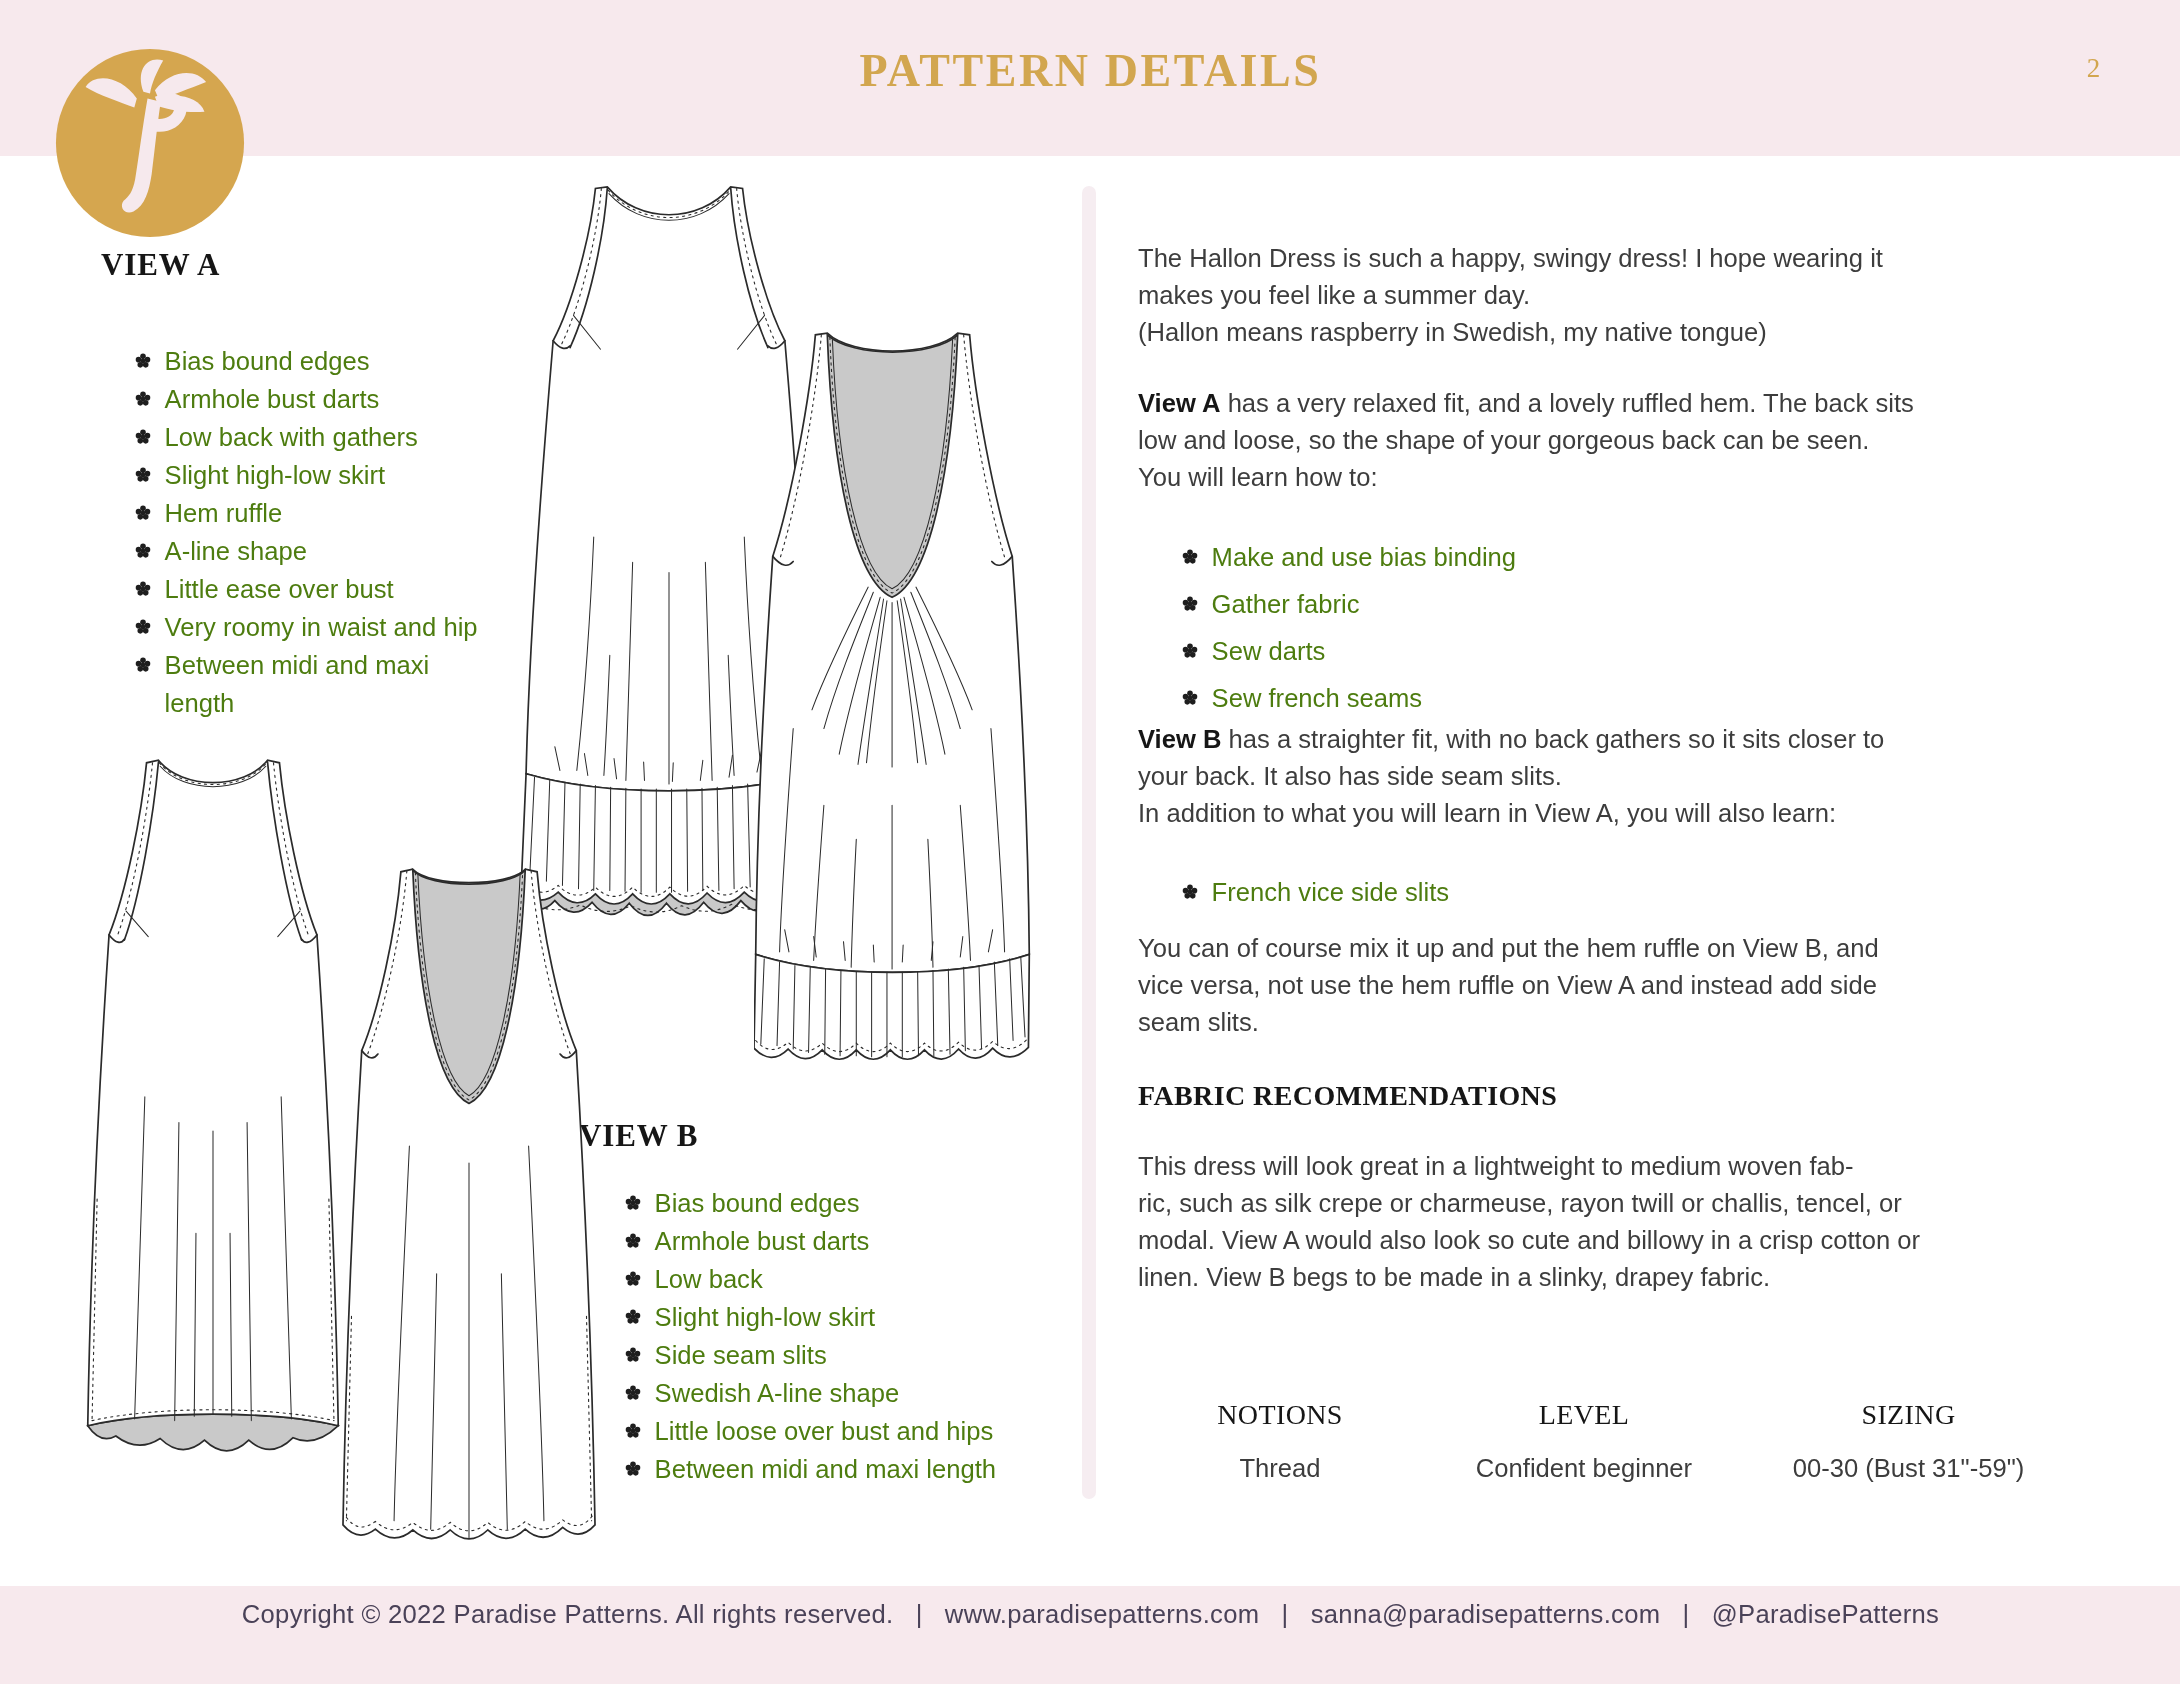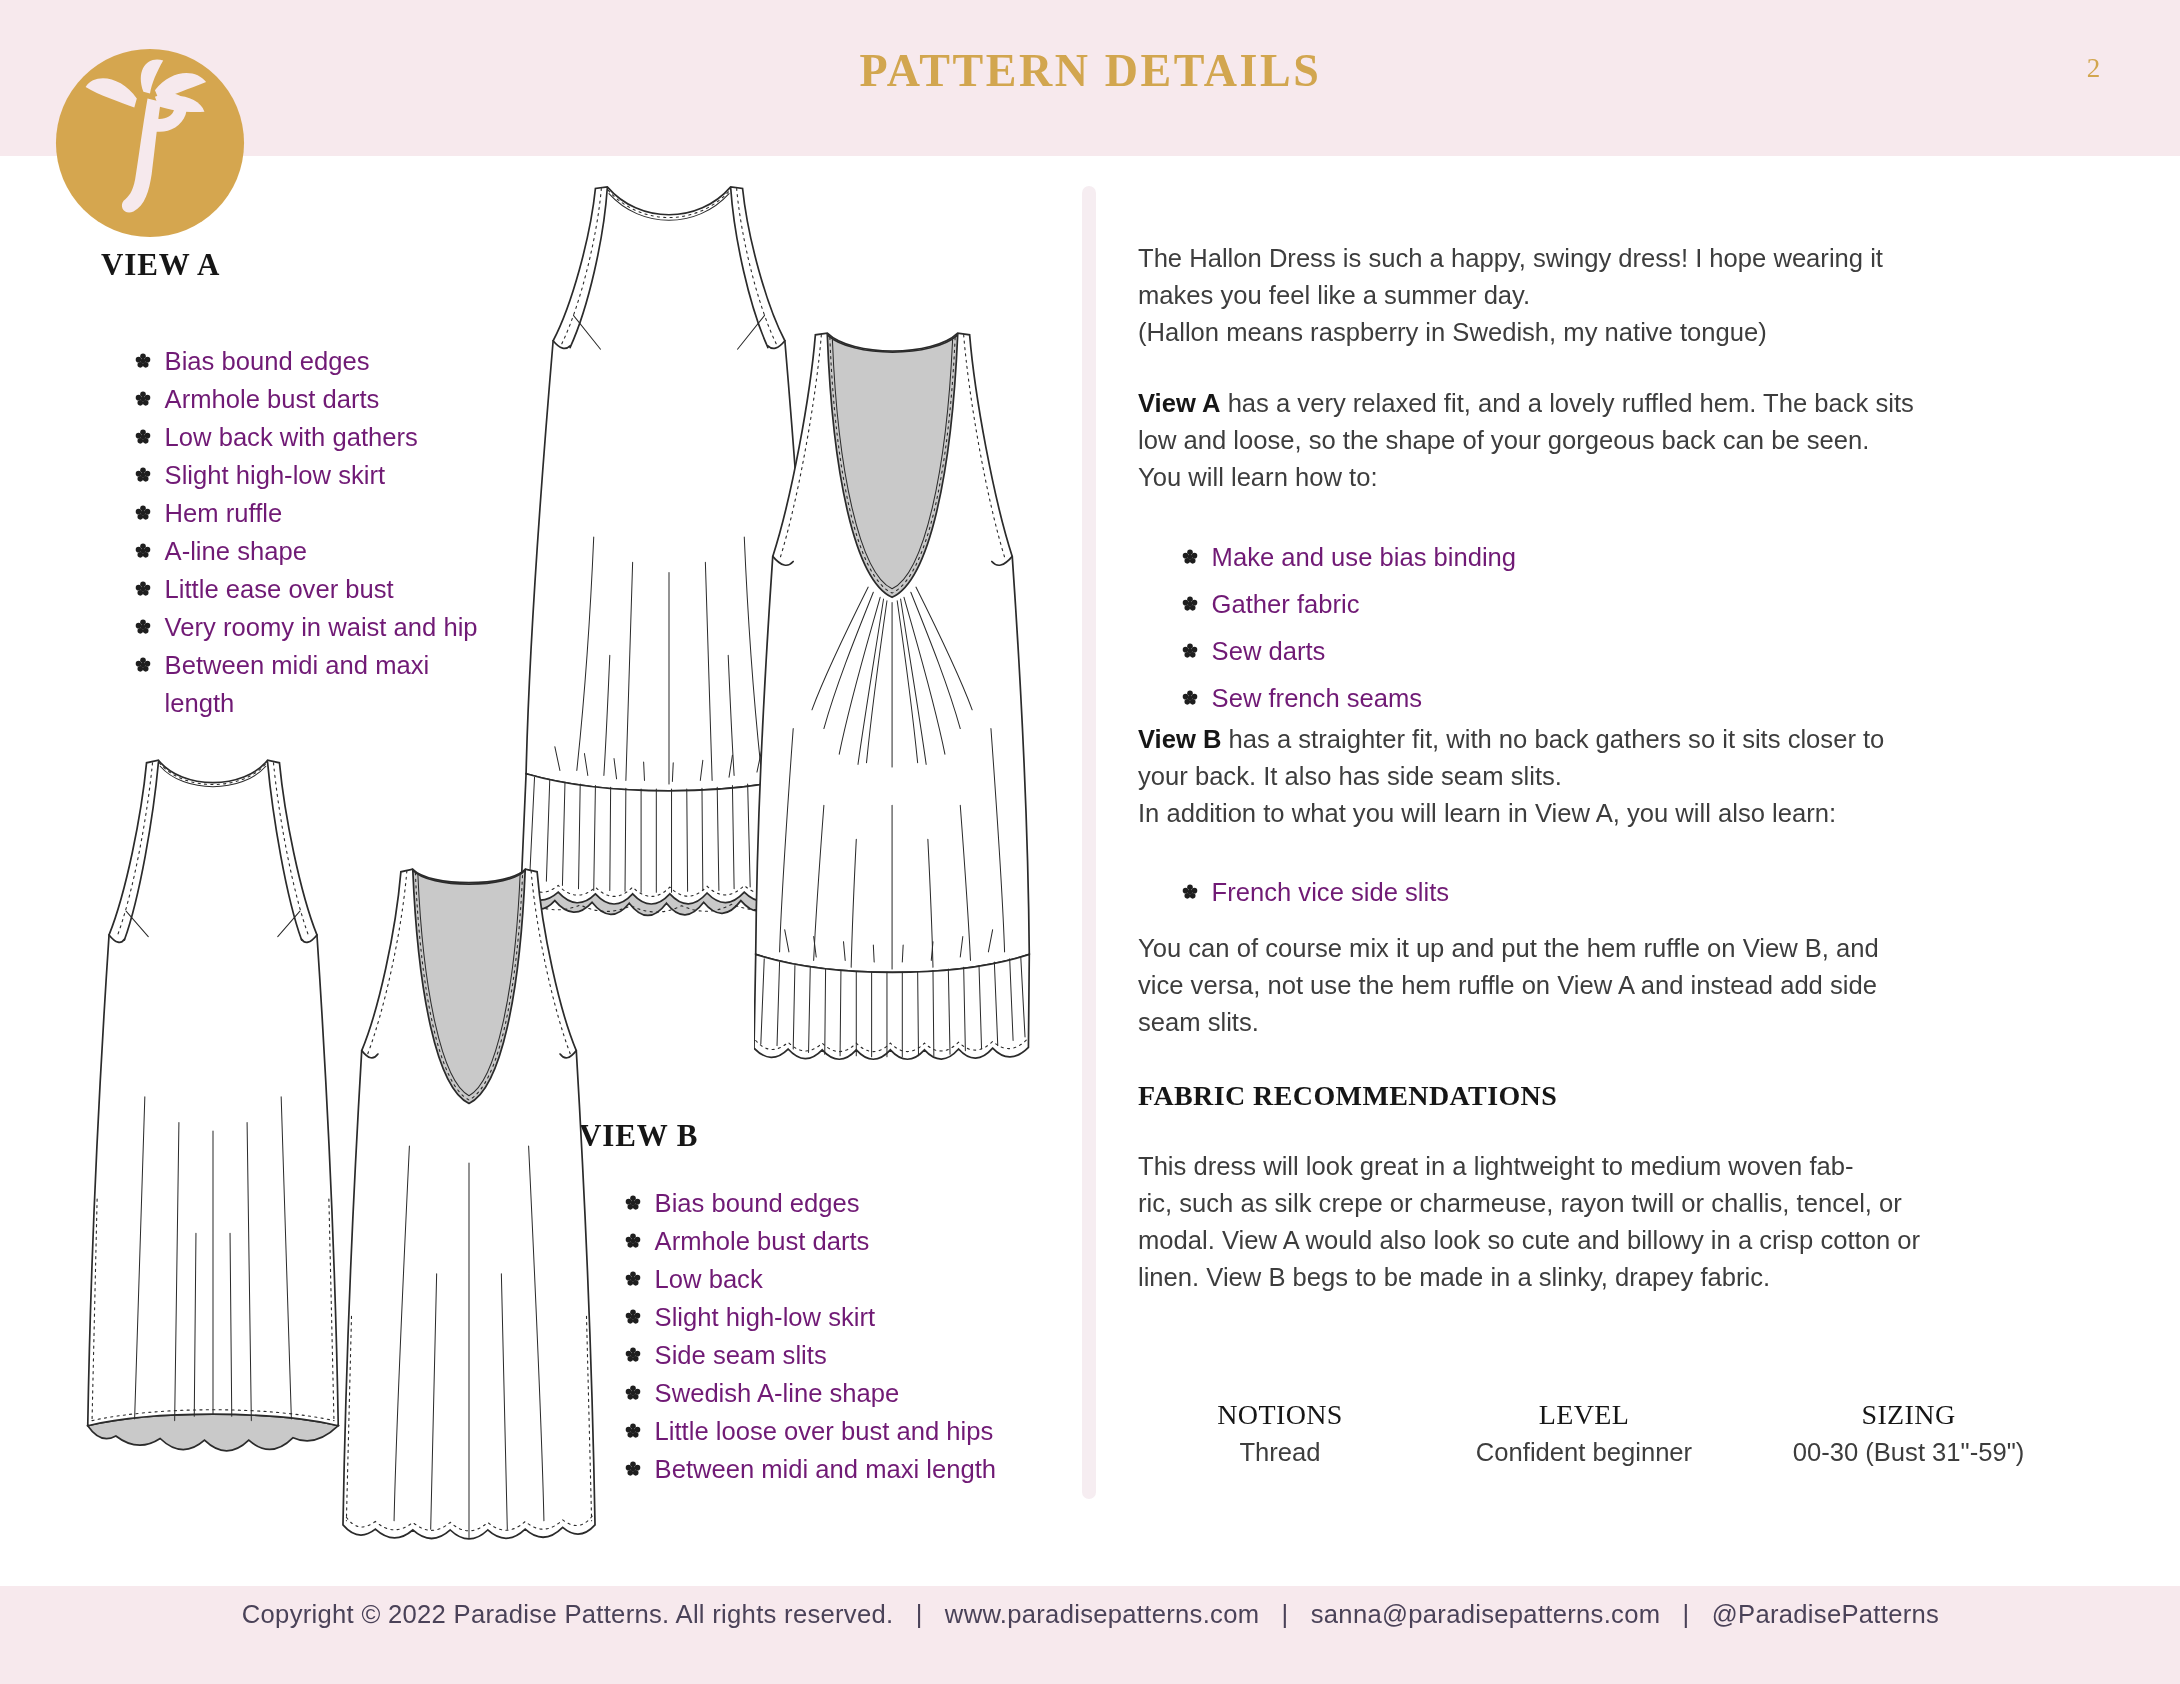--- a/index.html
+++ b/index.html
@@ -34,21 +34,21 @@
   h2.sec{
     position:absolute;margin:0;
     font-family:"Liberation Serif", serif;
     font-weight:700;font-size:31px;letter-spacing:0.9px;color:#161616;
   }
   ul.feat{
     list-style:none;margin:0;padding:0;position:absolute;
   }
   ul.feat li{
     display:flex;align-items:flex-start;gap:13.6px;
-    font-size:25.6px;line-height:38px;color:#701a75;
+    font-size:25.6px;line-height:38px;color:#4d7c0f;
   }
   ul.feat.wide li{line-height:39px;margin-top:8px;}
   .flw{width:16px;height:16px;flex:0 0 16px;margin-top:11px;}
   .itxt{white-space:pre-line;}
   .para{
     position:absolute;margin:0;
     font-size:25.6px;line-height:37px;color:#3d3d3d;
     white-space:pre-line;width:1018px;left:1138px;
   }
   .para b{color:#161616;font-weight:700;}
@@ -56,21 +56,21 @@
   h3.fab{
     position:absolute;margin:0;left:1138px;top:1080px;
     font-family:"Liberation Serif", serif;
     font-weight:700;font-size:28px;letter-spacing:0.4px;color:#161616;
   }
   .spec{position:absolute;text-align:center;}
   .spec .lbl{
     font-family:"Liberation Serif", serif;
     font-weight:400;font-size:28px;color:#161616;letter-spacing:0.4px;
   }
-  .spec .val{font-size:25.6px;color:#3d3d3d;margin-top:7px;}
+  .spec .val{font-size:25.6px;color:#3d3d3d;margin-top:23px;}
   .footer-text{
     position:absolute;top:1600px;left:0;right:0;
     text-align:center;font-size:25.6px;letter-spacing:0.3px;
     color:#4a4258;white-space:pre;
   }
   .flat{position:absolute;}
   
   .ln{stroke:#2b2b2b;stroke-width:2;fill:none;stroke-linecap:round;}
   .thin{stroke:#2b2b2b;stroke-width:1.2;fill:none;stroke-linecap:round;}
   .dot{stroke:#2b2b2b;stroke-width:1.3;fill:none;stroke-dasharray:2.5 5;stroke-linecap:round;}

